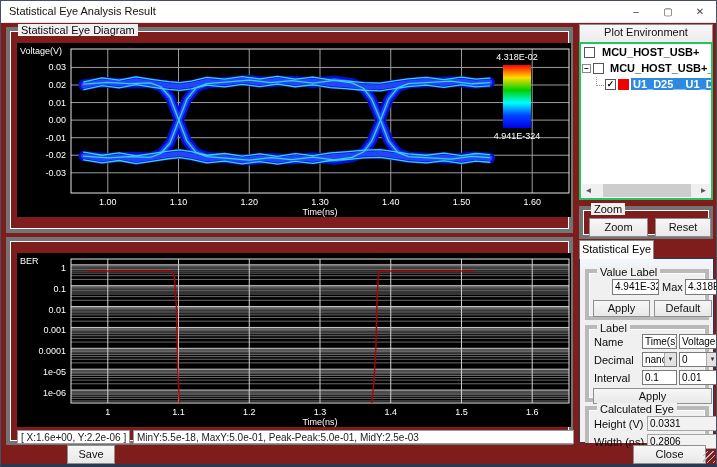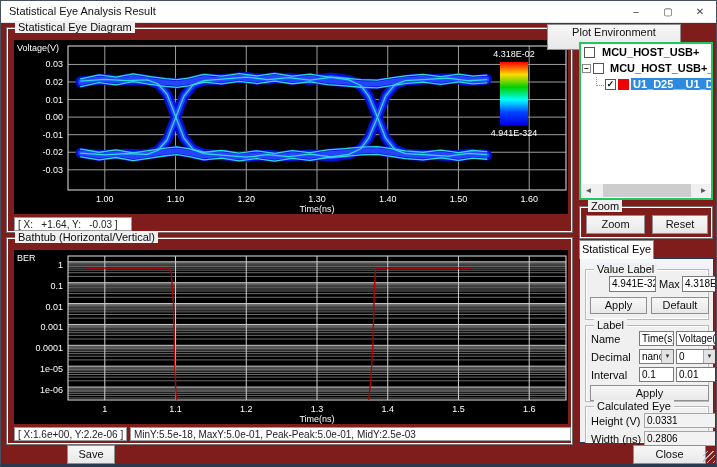--- a/index.html
+++ b/index.html
@@ -5,21 +5,21 @@
   html,body{margin:0;padding:0;background:#888;}
   *{box-sizing:border-box;}
   .window{position:relative;width:717px;height:467px;background:#7f1d1d;
     font-family:"Liberation Sans",sans-serif;font-size:11px;color:#000;
     border:1px solid #46505e;border-bottom:3px solid #2a3850;overflow:hidden;}
   .titlebar{position:absolute;left:0;top:0;width:100%;height:22px;background:#ffffff;border-bottom:1px solid #e5e5e5;}
   .title-text{position:absolute;left:8px;top:4px;font-size:11px;color:#111;}
   .cap-btn{position:absolute;top:0;width:32px;height:21px;text-align:center;line-height:21px;color:#444;font-size:10px;}
   .btn-min{right:64px;} .btn-max{right:32px;} .btn-close{right:0;}
 
-  .group{position:absolute;border:1px solid #737373;box-shadow:inset 0 0 0 1px #ffffff;}
+  .group{position:absolute;border:4px solid #737373;box-shadow:inset 0 0 0 1px #ffffff;}
   .group-label{position:absolute;top:-7px;left:8px;background:#f0f0f0;padding:0 3px;font-size:11px;color:#0a0a0a;}
 
   .plot{position:absolute;background:#000;}
   .plot svg{display:block;}
 
   .status-field{position:absolute;background:#fff;border:1px solid #9a9a9a;
     font-size:10px;line-height:13px;padding:0 3px;white-space:pre;overflow:hidden;color:#222;}
 
   .btn{position:absolute;background:linear-gradient(#f7f7f7,#e8e8e8);border:1px solid #8f8f8f;
     font-size:11px;text-align:center;font-family:"Liberation Sans",sans-serif;color:#111;padding:0;}
@@ -123,25 +123,23 @@
               <stop offset="0.6" stop-color="#00ffff"></stop>
               <stop offset="0.8" stop-color="#0044ff"></stop>
               <stop offset="1" stop-color="#0000e8"></stop>
             </linearGradient>
           </defs>
           <rect x="486" y="22" width="28" height="63" fill="url(#cbgrad)"></rect>
           <text x="500" y="17" fill="#fff" font-size="9" text-anchor="middle">4.318E-02</text>
           <text x="500" y="96" fill="#fff" font-size="9" text-anchor="middle">4.941E-324</text>
         </svg>
       </div>
-    <div class="status-field" style="left:7px;top:189px;width:118px;height:14px;">[ X:   +1.64, Y:   -0.03 ]</div>
   </div>
 
   <div class="group" style="left:5px;top:236px;width:567px;height:208px;">
-    <span class="group-label">Bathtub (Horizontal/Vertical)</span>
     <div class="plot" id="bathtub-plot" style="left:7px;top:12px;width:554px;height:174px;">
         <svg width="554" height="174" viewBox="0 0 554 174">
           <line x1="54" x2="552" y1="147.97710282166116" y2="147.97710282166116" stroke="#6b6b6b" stroke-width="1"></line>
           <line x1="54" x2="552" y1="145.3691347706287" y2="145.3691347706287" stroke="#6b6b6b" stroke-width="1"></line>
           <line x1="54" x2="552" y1="143.34623759228984" y2="143.34623759228984" stroke="#6b6b6b" stroke-width="1"></line>
           <line x1="54" x2="552" y1="141.6934102503538" y2="141.6934102503538" stroke="#6b6b6b" stroke-width="1"></line>
           <line x1="54" x2="552" y1="140.29596464448687" y2="140.29596464448687" stroke="#6b6b6b" stroke-width="1"></line>
           <line x1="54" x2="552" y1="139.08544219932134" y2="139.08544219932134" stroke="#6b6b6b" stroke-width="1"></line>
           <line x1="54" x2="552" y1="138.01768573007885" y2="138.01768573007885" stroke="#6b6b6b" stroke-width="1"></line>
           <line x1="54" x2="552" y1="130.7788524496751" y2="130.7788524496751" stroke="#6b6b6b" stroke-width="1"></line>
@@ -224,21 +222,21 @@
           <text x="303" y="172" fill="#fff" font-size="9" text-anchor="middle">Time(ns)</text>
           <text x="3" y="11" fill="#fff" font-size="9">BER</text>
           <polyline points="70.97727272727275,18.102388238724053 154.44886363636374,18.102388238724053 157.27840909090918,22.733253468095366 159.4005681818182,53.56664545193861 160.81534090909093,116.18857012872151 162.23011363636365,150" fill="none" stroke="#b40000" stroke-width="1.4" stroke-linejoin="round"></polyline>
           <polyline points="354.63920454545456,150 356.7613636363636,130.7788524496751 358.88352272727275,95.31459523646053 360.29829545454555,38.97636313098502 361.71306818181824,18.102388238724053 457.21022727272737,18.102388238724053" fill="none" stroke="#b40000" stroke-width="1.4" stroke-linejoin="round"></polyline>
         </svg>
       </div>
     <div class="status-field" style="left:7px;top:189px;width:113px;height:14px;">[ X:1.6e+00, Y:2.2e-06 ]</div>
     <div class="status-field" style="left:123px;top:189px;width:441px;height:14px;">MinY:5.5e-18, MaxY:5.0e-01, Peak-Peak:5.0e-01, MidY:2.5e-03</div>
   </div>
 
-  <div class="btn" style="left:546px;top:23px;width:134px;height:26px;">
+  <div class="btn" style="left:578px;top:23px;width:134px;height:26px;">
     <span style="line-height:14px;">Plot Environment</span>
   </div>
 
   <div class="tree" style="left:578px;top:41px;width:134px;height:158px;">
     <div class="tree-row" style="padding-left:3px;">
       <span class="cbx"></span>
       <span style="margin-left:7px;">MCU_HOST_USB+</span>
     </div>
     <div class="tree-row" style="padding-left:1px;">
       <span class="expander">−</span>

